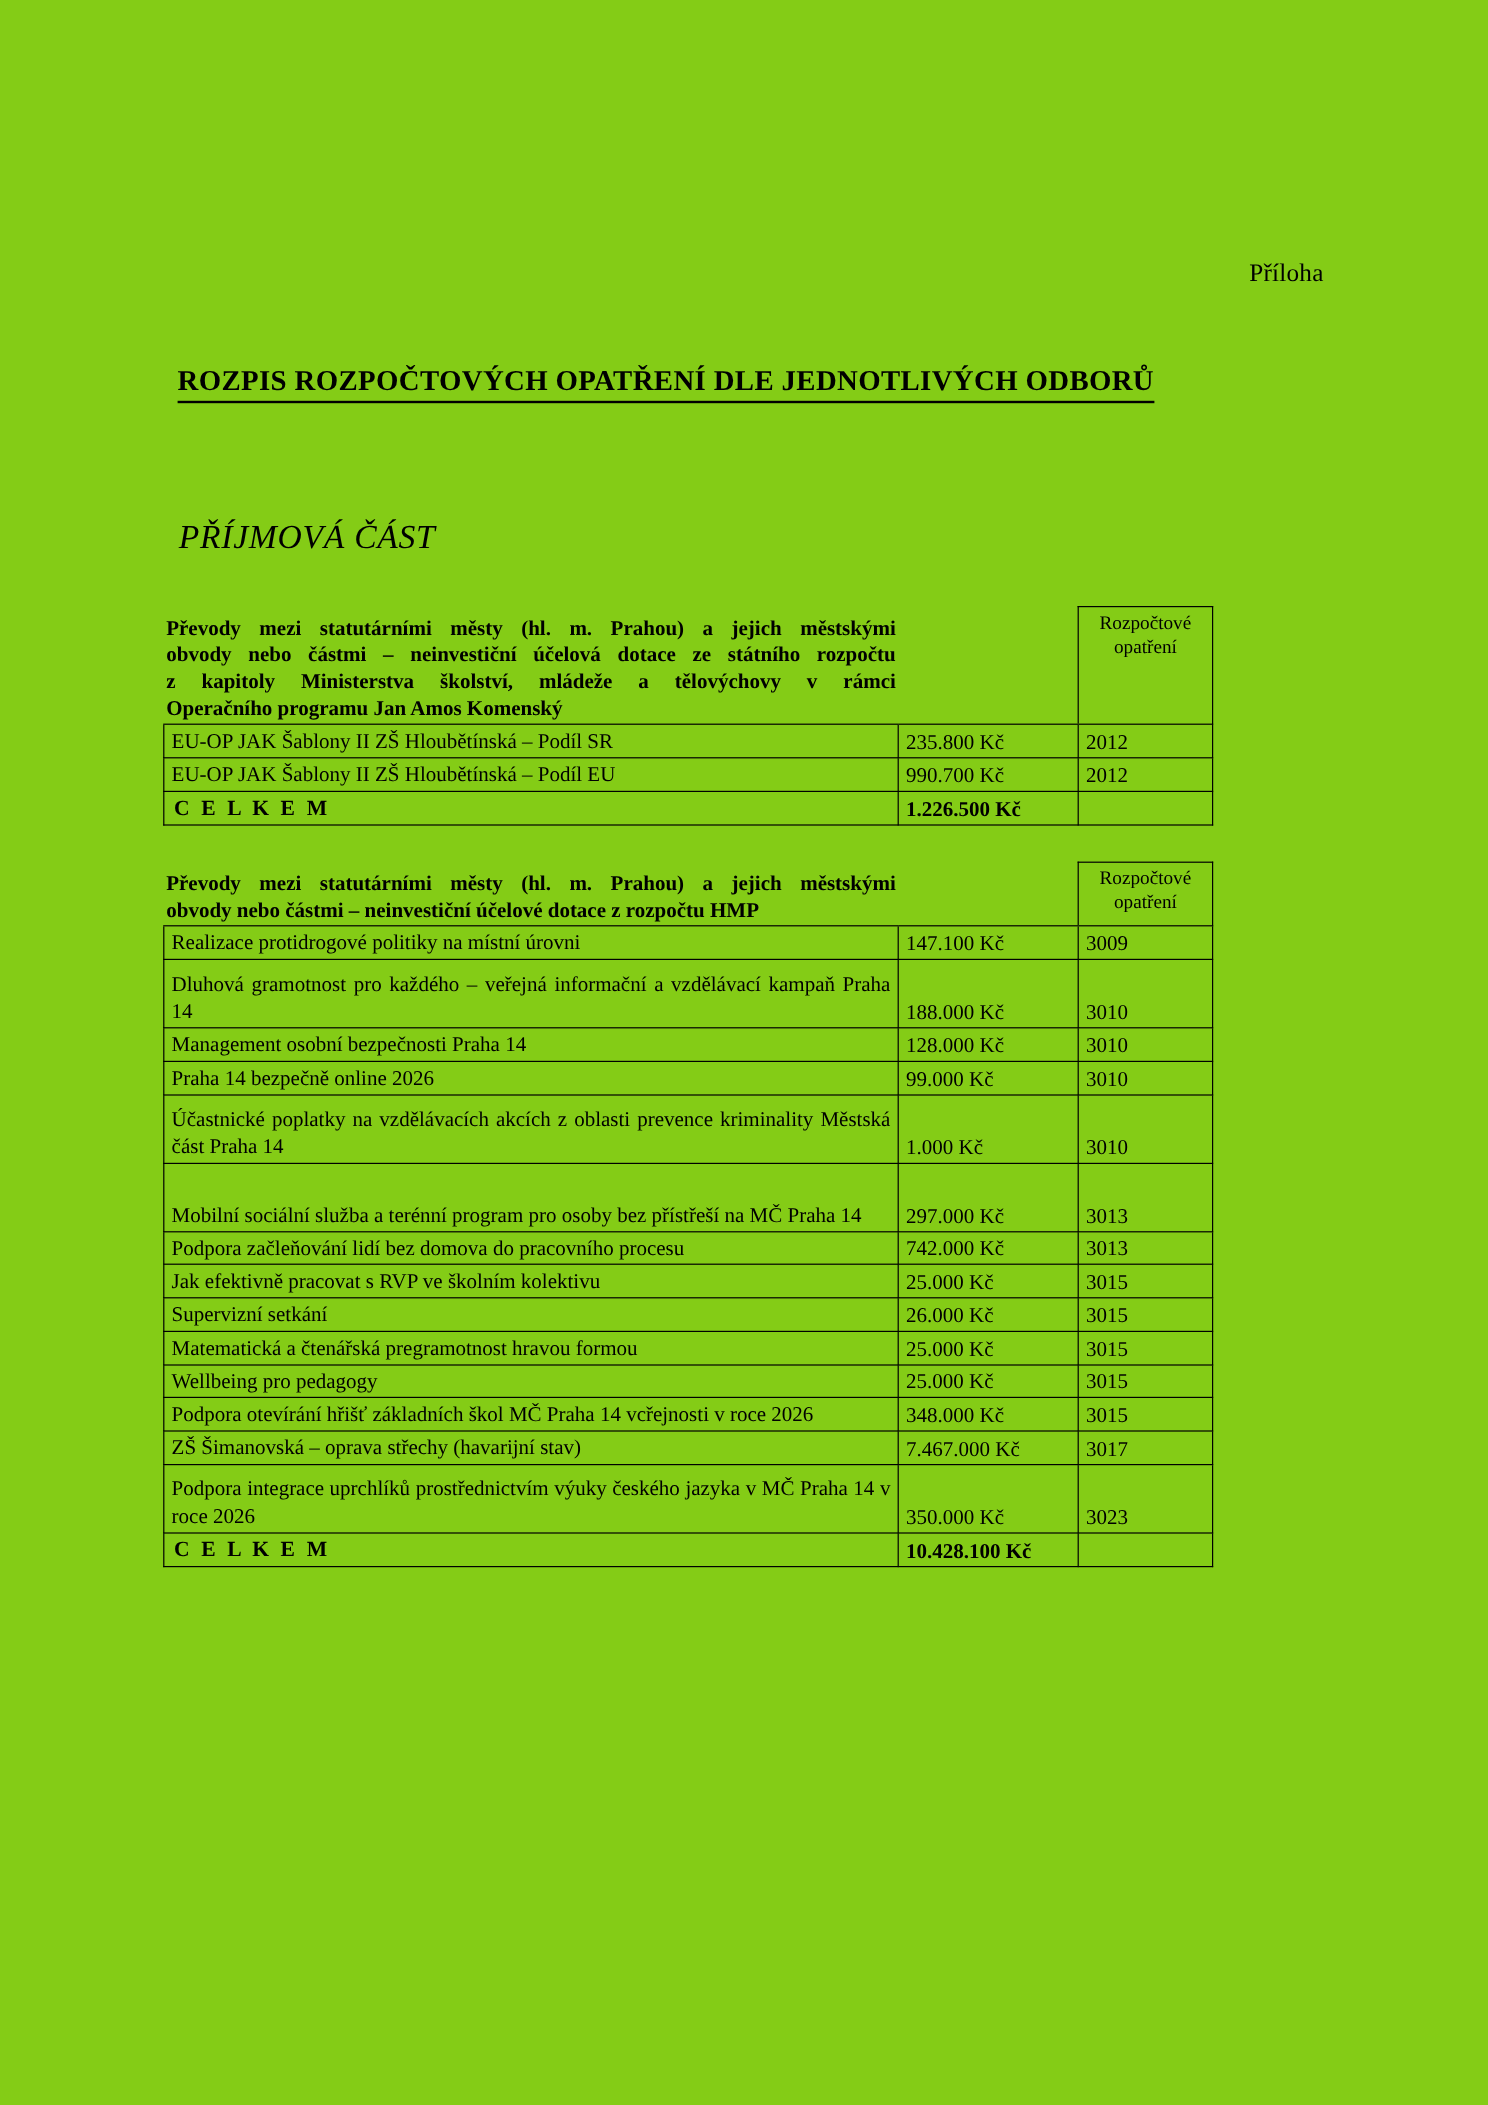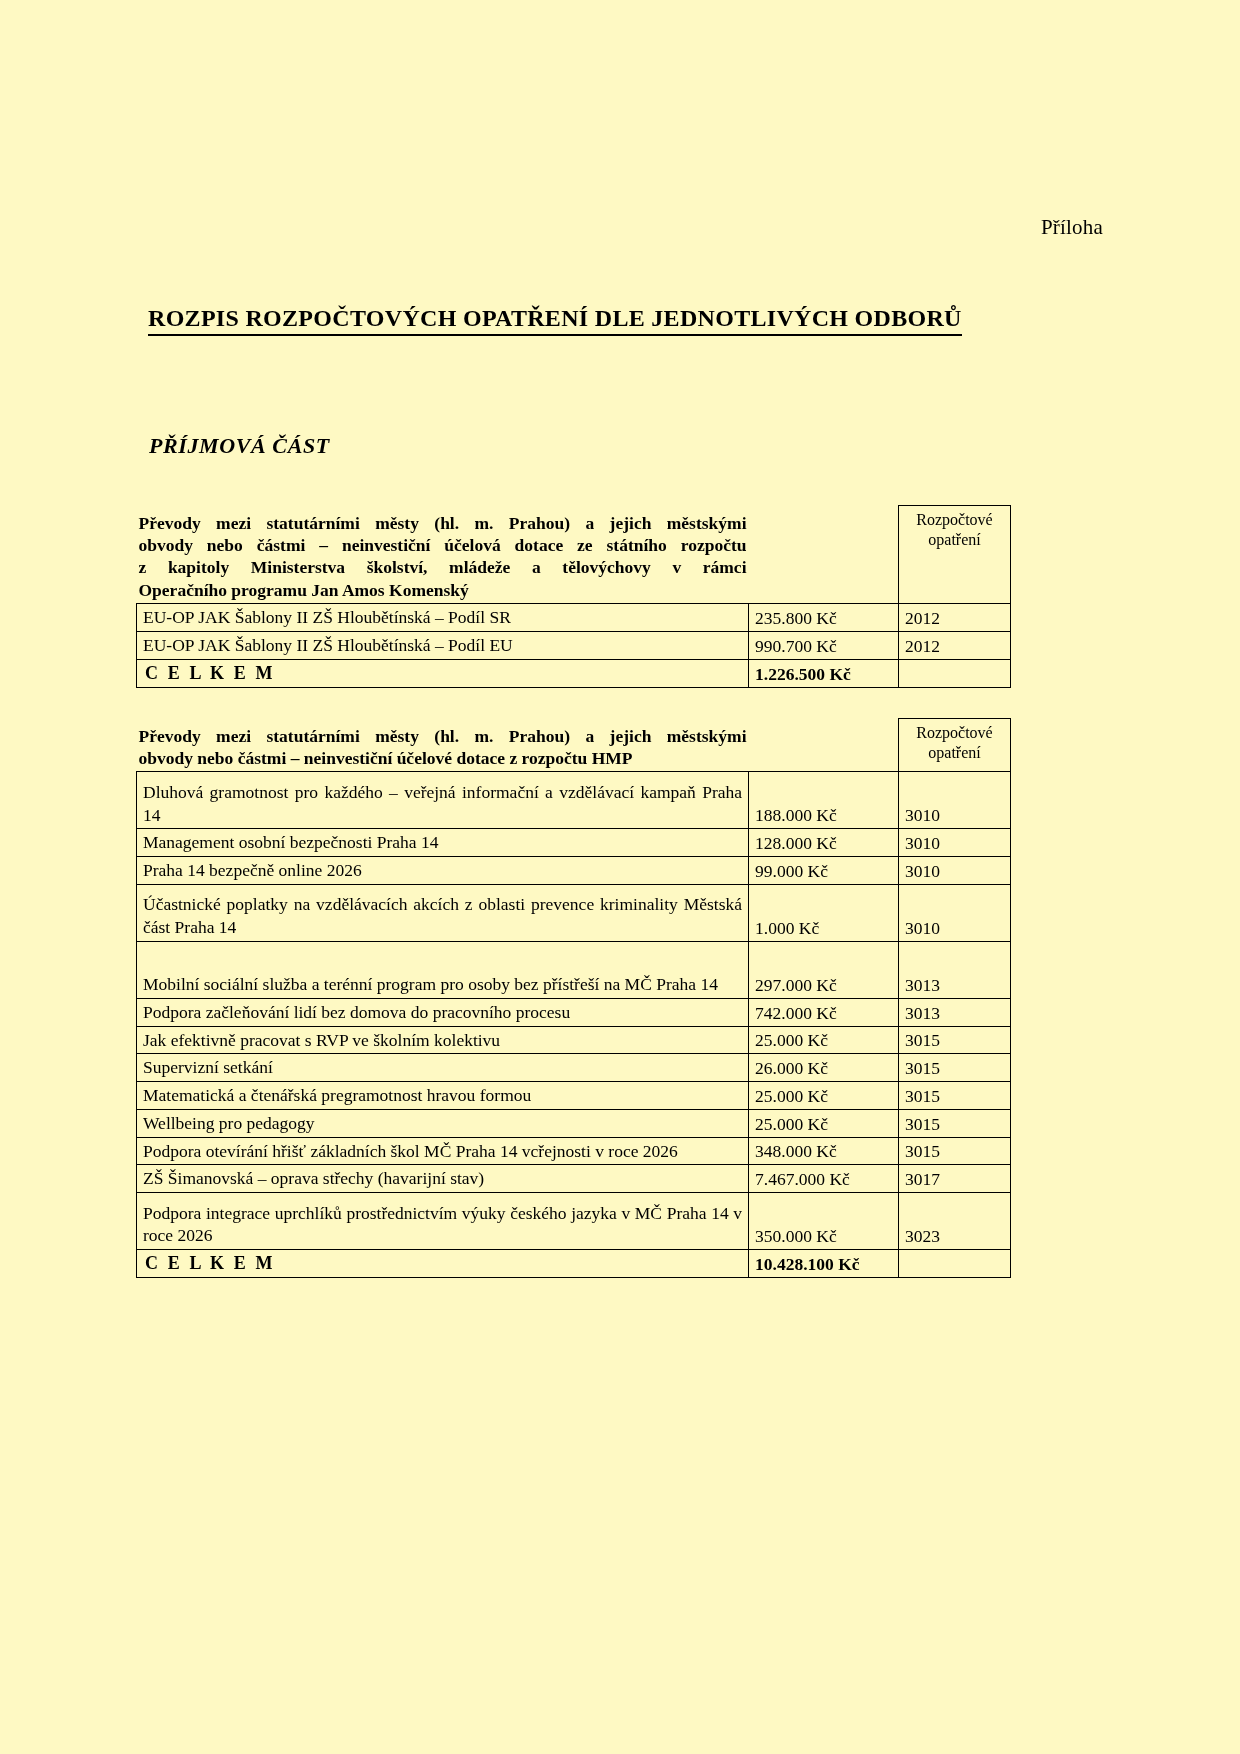--- a/index.html
+++ b/index.html
@@ -11,21 +11,21 @@
     width: 1240px;
     height: 1754px;
     position: relative;
     font-family: "Liberation Serif", "DejaVu Serif", serif;
     color: #000000;
     overflow: hidden;
   }
   .page {
     position: absolute;
     inset: 0;
-    background: #fef9c3;
+    background: #84cc16;
   }
 
   
   .appendix-label {
     position: absolute;
     top: 215px;
     right: 137px;
     font-size: 21px;
     letter-spacing: 0.2px;
     white-space: nowrap;
@@ -42,22 +42,22 @@
     border-bottom: 2.5px solid #000;
     padding-bottom: 2px;
     white-space: nowrap;
   }
 
   
   .section-heading {
     position: absolute;
     top: 433px;
     left: 149px;
-    font-size: 22px;
-    font-weight: bold;
+    font-size: 28px;
+    font-weight: normal;
     font-style: italic;
     letter-spacing: 0.6px;
     white-space: nowrap;
   }
 
   
   .tbl-wrap {
     position: absolute;
     left: 136px;
     width: 874px;
@@ -201,20 +201,25 @@
             <td class="hdr-desc">
               <div>Převody mezi statutárními městy (hl. m. Prahou) a jejich městskými</div>
               <div class="lastline">obvody nebo částmi – neinvestiční účelové dotace z rozpočtu HMP</div>
             </td>
             <td class="hdr-blank"></td>
             <td class="hdr-meas">
               <div>Rozpočtové</div>
               <div>opatření</div>
             </td>
           </tr>
+          <tr>
+            <td class="desc">Realizace protidrogové politiky na místní úrovni</td>
+            <td class="amount">147.100 Kč</td>
+            <td class="meas">3009</td>
+          </tr>
           <tr class="row-tall">
             <td class="desc justify">Dluhová gramotnost pro každého – veřejná informační a vzdělávací kampaň Praha 14</td>
             <td class="amount">188.000 Kč</td>
             <td class="meas">3010</td>
           </tr>
           <tr>
             <td class="desc">Management osobní bezpečnosti Praha 14</td>
             <td class="amount">128.000 Kč</td>
             <td class="meas">3010</td>
           </tr>

